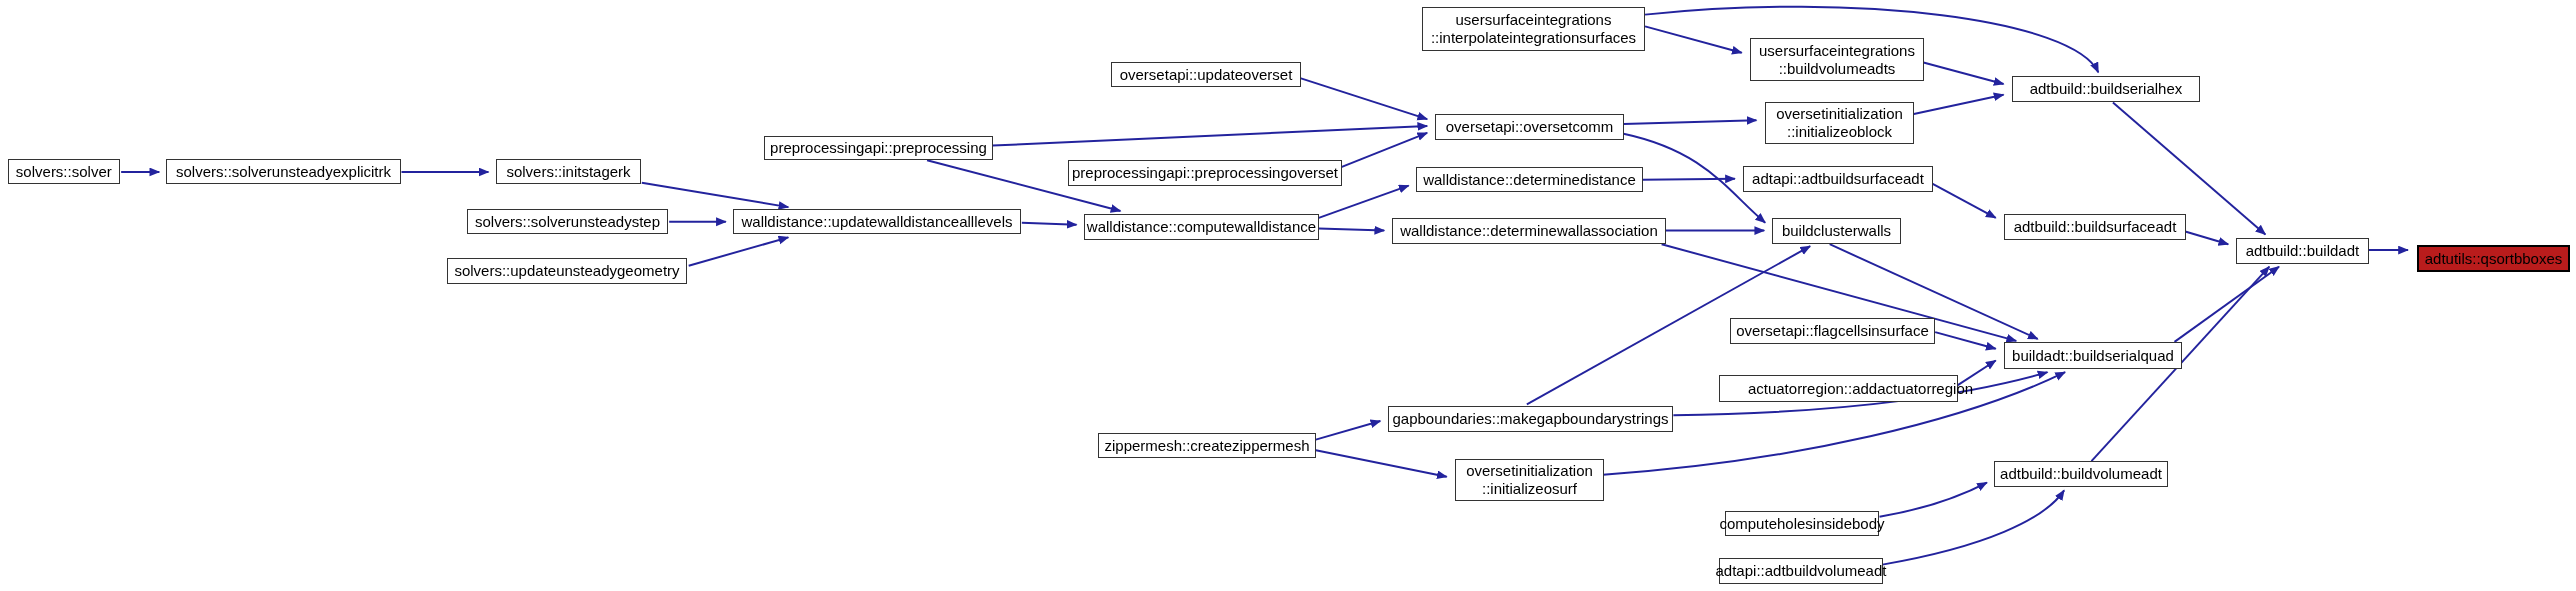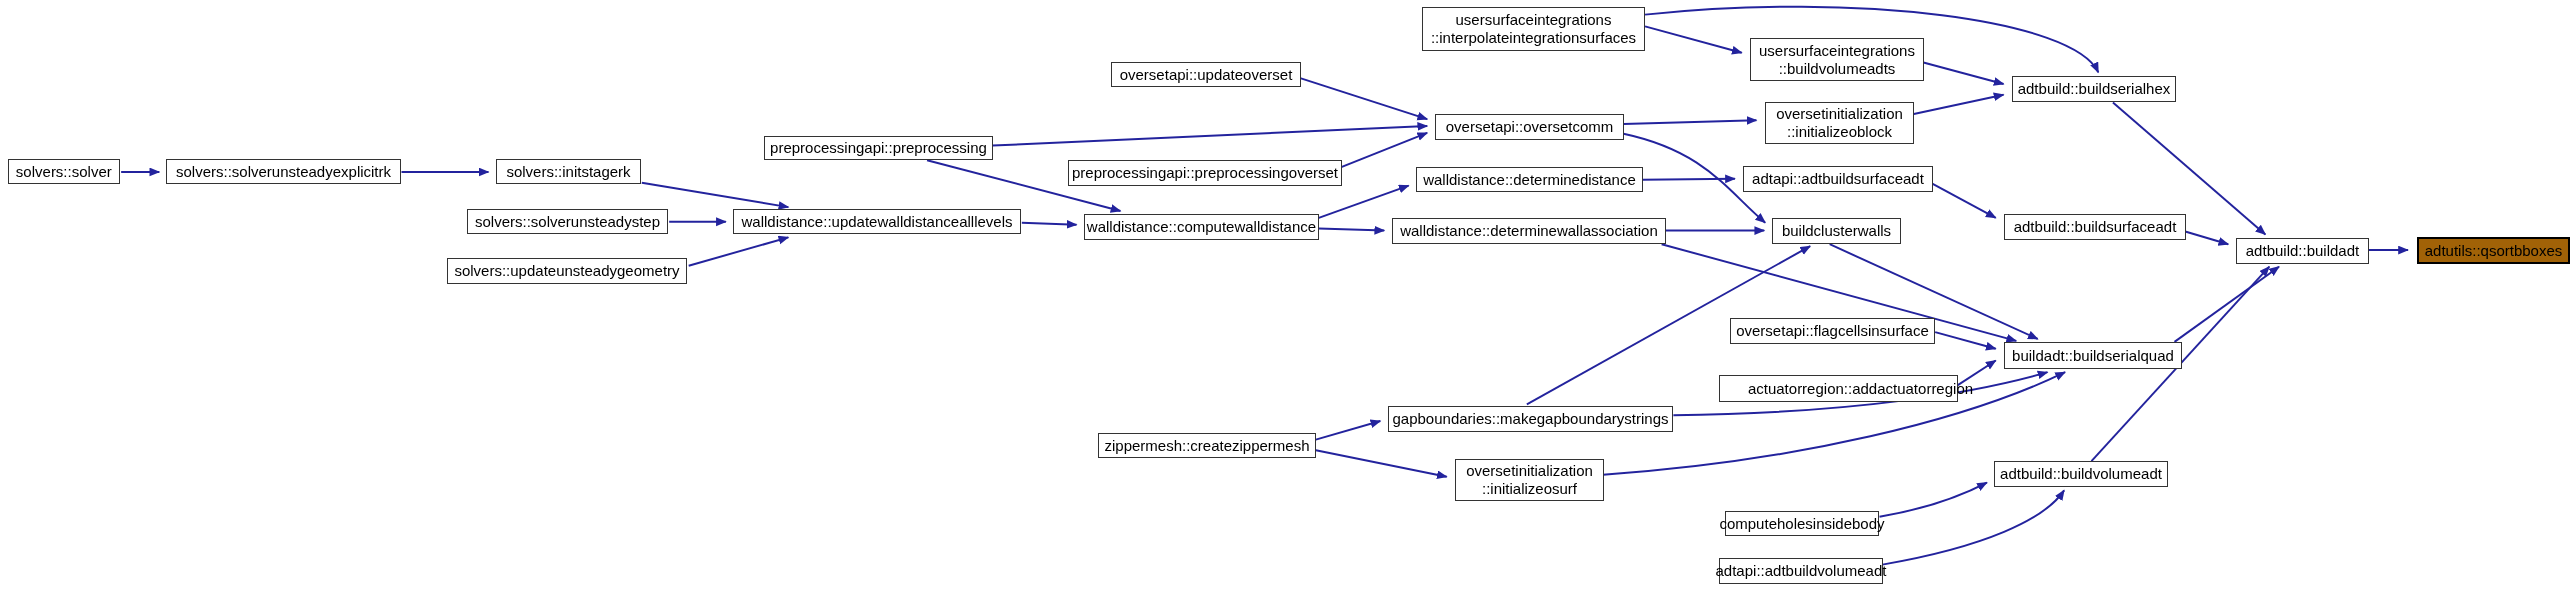--- a/index.html
+++ b/index.html
@@ -34,22 +34,23 @@
     display: flex;
     flex-direction: column;
     align-items: center;
     justify-content: center;
     white-space: nowrap;
     text-align: center;
     cursor: pointer;
     z-index: 2;
   }
   .node.highlight {
-    background: #a16207;
+    background: #b91c1c;
     border: 2px solid #000000;
+    margin-top: 8px;
   }
   .node span { display: block; }
   path.edge {
     fill: none;
     stroke-width: 2px;
   }
 </style>
 </head>
 <body>
 
@@ -176,21 +177,21 @@
     <div class="node" style="left: 1455px; top: 459px; width: 149px; height: 42px;">
       <span>oversetinitialization</span>
       <span>::initializeosurf</span>
     </div>
     <div class="node" style="left: 1725px; top: 511px; width: 154px; height: 25.4px;">
       <span>computeholesinsidebody</span>
     </div>
     <div class="node" style="left: 1719px; top: 558px; width: 164px; height: 26px;">
       <span>adtapi::adtbuildvolumeadt</span>
     </div>
-    <div class="node" style="left: 2012px; top: 76px; width: 164px; height: 26px;">
+    <div class="node" style="left: 2012px; top: 76px; width: 188px; height: 26px;">
       <span>adtbuild::buildserialhex</span>
     </div>
     <div class="node" style="left: 2004px; top: 214px; width: 182px; height: 26px;">
       <span>adtbuild::buildsurfaceadt</span>
     </div>
     <div class="node" style="left: 1994px; top: 461px; width: 174px; height: 26px;">
       <span>adtbuild::buildvolumeadt</span>
     </div>
     <div class="node" style="left: 2236px; top: 238px; width: 133px; height: 26px;">
       <span>adtbuild::buildadt</span>

